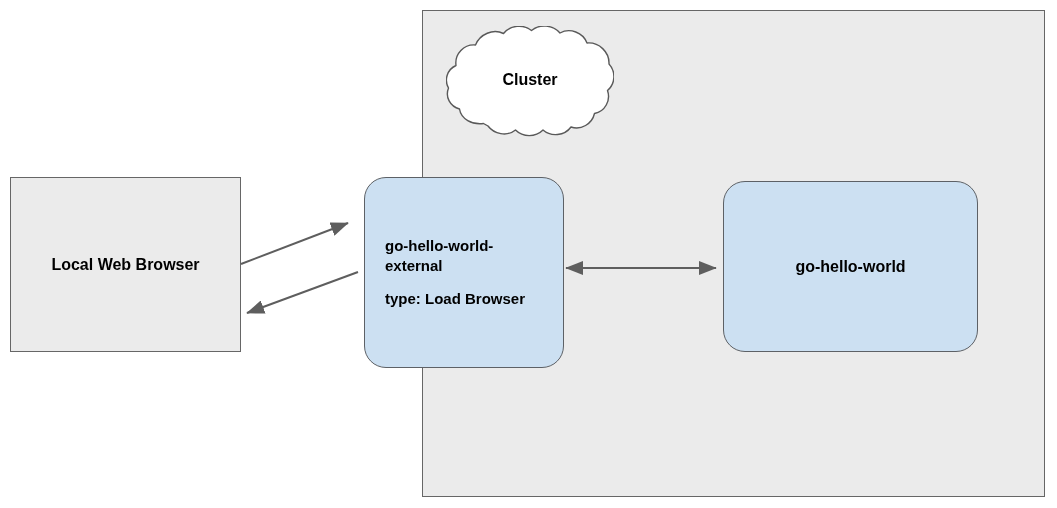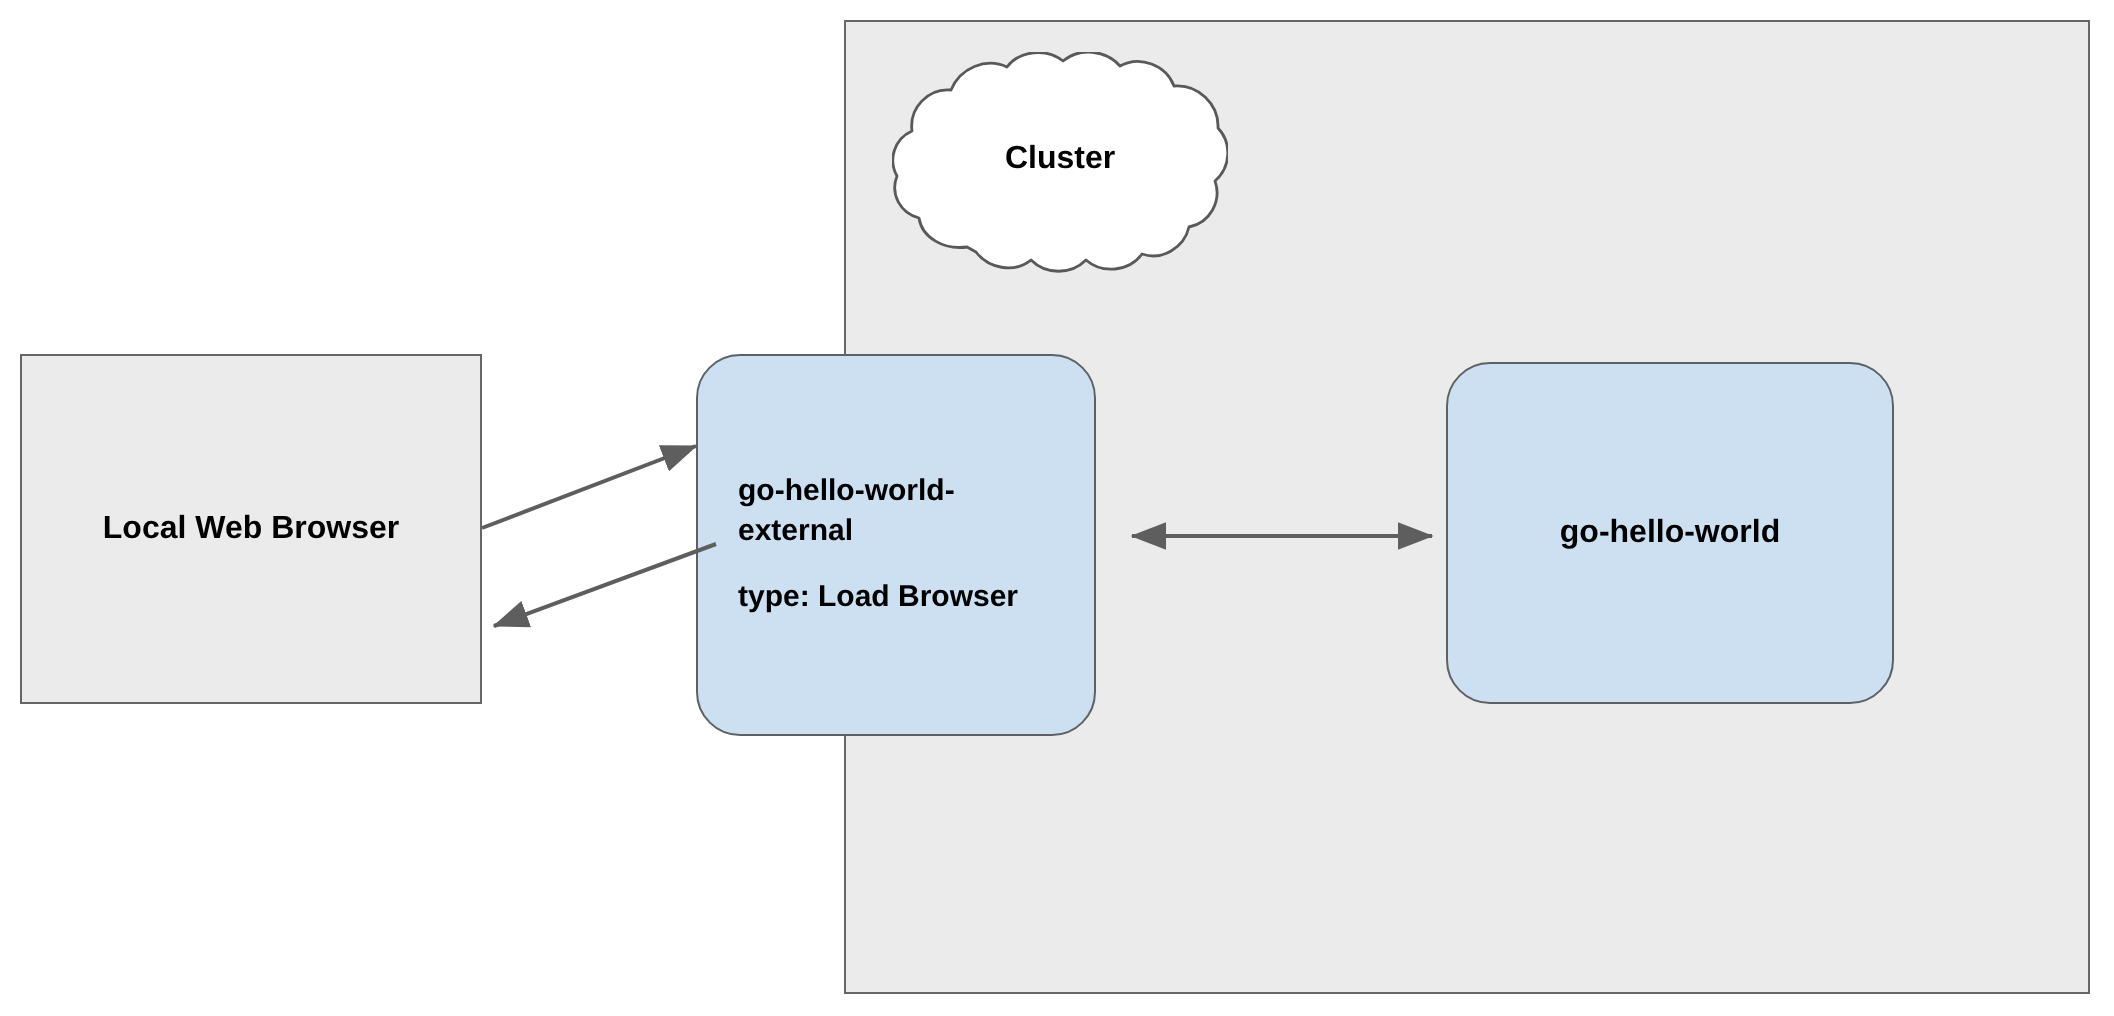--- a/index.html
+++ b/index.html
@@ -80,21 +80,21 @@
     justify-content: center;
   }
   #browser-box .node-text {
     font-size: 16px;
     text-align: center;
   }
 
   
   #lb-box {
     position: absolute;
-    left: 348px;
+    left: 364px;
     top: 177px;
     width: 200px;
     height: 191px;
     background: #cce0f2;
     border: 1px solid #5d6166;
     border-radius: 22px;
     box-sizing: border-box;
     display: flex;
     flex-direction: column;
     justify-content: center;
@@ -103,21 +103,21 @@
   #lb-box .node-text {
     font-size: 15px;
     text-align: left;
   }
 
   
   #pod-box {
     position: absolute;
     left: 723px;
     top: 181px;
-    width: 224px;
+    width: 255px;
     height: 171px;
     background: #cce0f2;
     border: 1px solid #5d6166;
     border-radius: 22px;
     box-sizing: border-box;
     display: flex;
     align-items: center;
     justify-content: center;
   }
   #pod-box .node-text {

